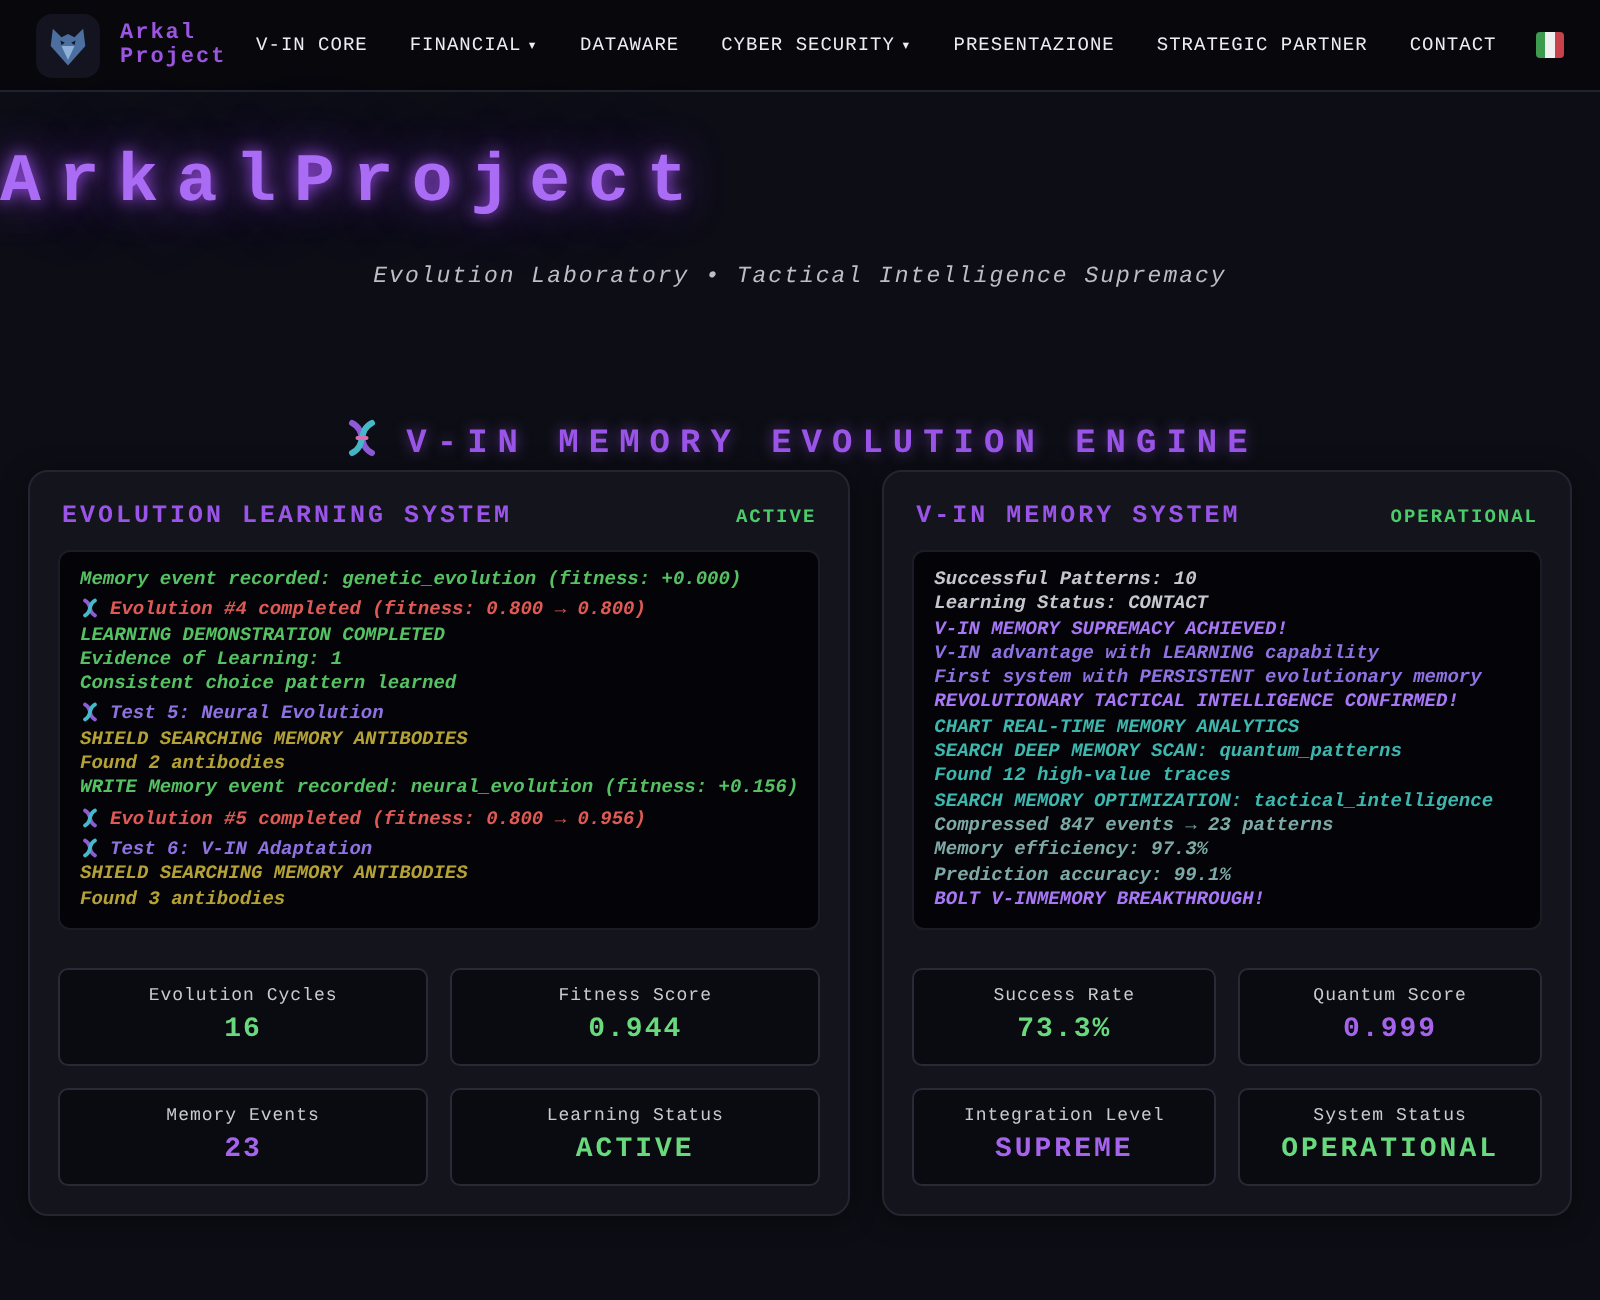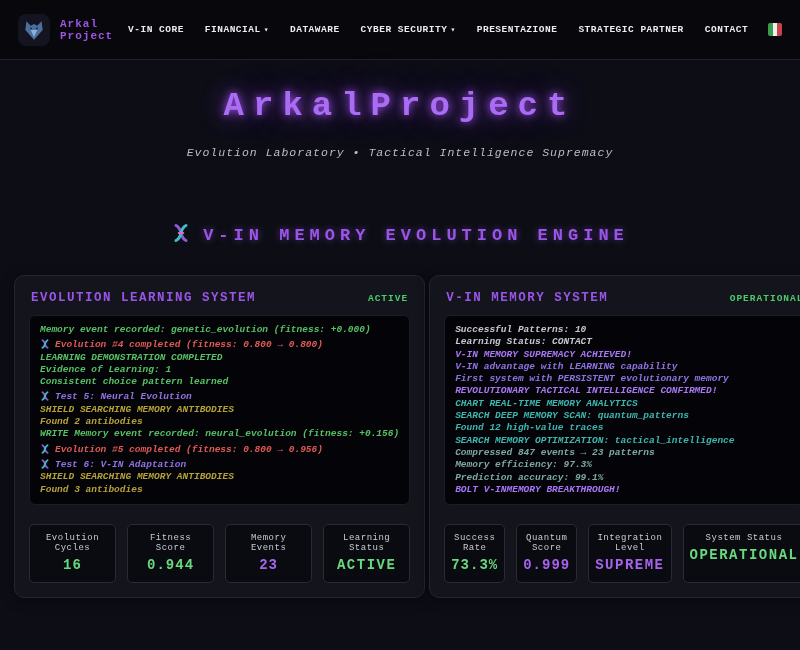--- a/index.html
+++ b/index.html
@@ -1,61 +1,61 @@
 <!DOCTYPE html>
 <html><head>
 <meta charset="utf-8">
 <style>
   html,body{margin:0;padding:0;width:800px;height:650px;overflow:hidden;
     background:#0d0e15;font-family:"Liberation Mono","DejaVu Sans Mono",monospace;}
 
   
-  .navbar{height:60px;background:#07070c;border-bottom:1px solid #23232e;
+  .navbar{height:46px;background:#07070c;border-bottom:1px solid #23232e;
     display:flex;align-items:center;padding:0 18px;box-sizing:border-box;}
   .logo{width:32px;height:32px;border-radius:8px;background:#13141f;
     display:flex;align-items:center;justify-content:center;flex:0 0 auto;cursor:pointer;}
   .brand-name{color:#9b55e0;font-weight:bold;font-size:11px;letter-spacing:1px;
     margin-left:10px;cursor:pointer;}
   .nav-links{margin-left:auto;display:flex;gap:21px;align-items:center;}
-  .nav-link{color:#ececf2;font-size:9.5px;font-weight:bold;letter-spacing:.5px;
+  .nav-link{color:#ececf2;font-size:9.5px;font-weight:normal;letter-spacing:.5px;
     cursor:pointer;white-space:nowrap;text-decoration:none;text-align:center;}
   .nav-link .caret{font-size:8px;margin-left:3px;color:#ececf2;}
   .flag{width:20px;height:13px;border-radius:2px;margin-left:20px;cursor:pointer;
     background:linear-gradient(90deg,#3d9b4f 0 33.3%,#f0f0f0 33.3% 66.6%,#c8414b 66.6% 100%);}
 
   
-  .hero-title{text-align:center;margin:27px 0 0;font-size:34px;font-weight:bold;
+  .hero-title{text-align:left;margin:27px 0 0;font-size:34px;font-weight:bold;
     letter-spacing:9px;color:#ab6cf5;
     text-shadow:0 0 8px rgba(168,85,247,.95),0 0 22px rgba(155,70,238,.65),0 0 46px rgba(140,60,230,.45);}
   .hero-subtitle{text-align:center;margin:21px 0 0;font-size:11.5px;font-style:italic;
     color:#bdbdc6;letter-spacing:1px;}
   .section-heading{margin:64px 0 0;display:flex;align-items:center;justify-content:center;
     gap:12px;font-size:17px;font-weight:bold;letter-spacing:5px;color:#9a55e8;
     text-shadow:0 0 7px rgba(150,80,230,.55);}
 
   
-  .panels{display:flex;gap:4px;padding:0 14px;margin-top:27px;align-items:flex-start;}
+  .panels{display:flex;gap:16px;padding:0 14px;align-items:flex-start;}
   .panel{flex:1;background:#14141d;border:1px solid #252532;border-radius:10px;
     padding:13px 14px 14px;box-shadow:0 2px 12px rgba(0,0,0,.5);box-sizing:border-box;}
   .panel-header{display:flex;justify-content:space-between;align-items:center;
     margin:2px 2px 10px;}
   .panel-title{color:#9a55e8;font-size:12.5px;font-weight:bold;letter-spacing:1.5px;}
   .panel-badge{color:#4ccb6a;font-size:9.5px;font-weight:bold;letter-spacing:1px;}
 
   .console{background:#040408;border:1px solid #1c1c26;border-radius:6px;
     padding:8px 10px;font-size:9.5px;font-weight:bold;line-height:12.3px;
     overflow:hidden;}
   .line{white-space:nowrap;overflow:hidden;font-style:italic;}
   .line.iconline{margin-top:3px;}
   .li-icon svg{vertical-align:-2px;margin-right:5px;}
   .c-green{color:#55c163}.c-red{color:#e05a55}.c-yellow{color:#b4a237}
   .c-purple{color:#8f72e2}.c-purple-bold{color:#a877f5}
   .c-teal{color:#3db6ad}.c-teal-dim{color:#7da9a6}.c-gray{color:#c6c6cf}
 
-  .stats{display:grid;grid-template-columns:1fr 1fr 1fr 1fr;gap:11px;margin-top:19px;}
+  .stats{display:grid;grid-template-columns:1fr 1fr;gap:11px;margin-top:19px;}
   .stat-card{background:#0a0a11;border:1px solid #2a2a37;border-radius:5px;
     padding:8px 6px 9px;text-align:center;}
   .stat-label{color:#cacad2;font-size:9px;letter-spacing:.5px;}
   .stat-value{margin-top:4px;font-size:14px;font-weight:bold;letter-spacing:1px;}
   .v-green{color:#68d97d}.v-purple{color:#a664ec}
   .v-status{letter-spacing:1.5px;}
 </style>
 </head>
 <body>
 

